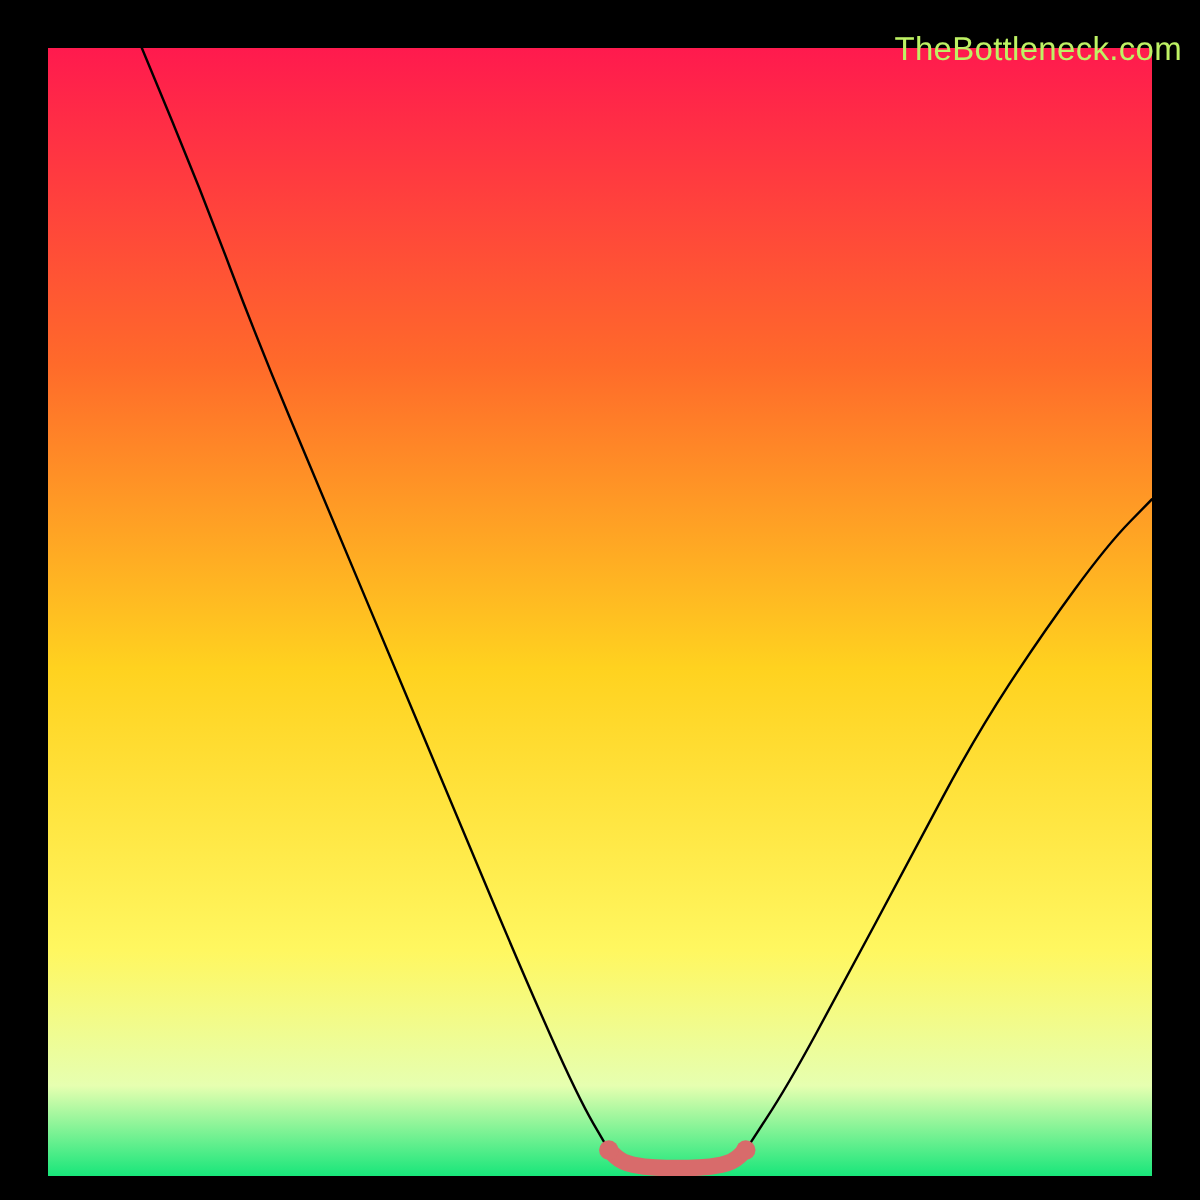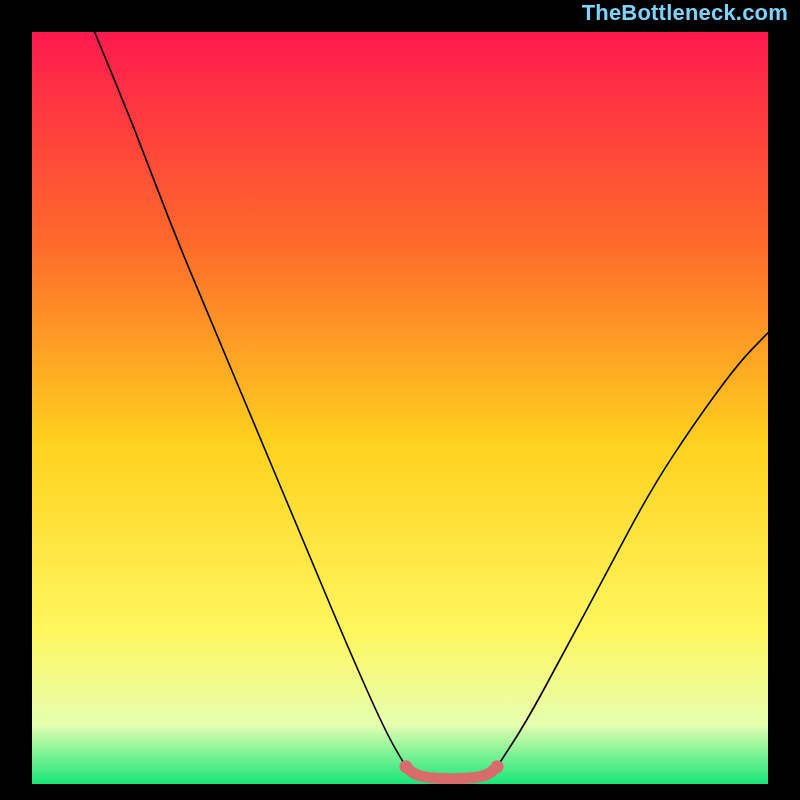--- a/index.html
+++ b/index.html
@@ -12,25 +12,25 @@
     font-family: Arial, Helvetica, sans-serif;
   }
   .frame {
     position: relative;
     width: 800px;
     height: 800px;
     box-sizing: border-box;
   }
   .attribution {
     position: absolute;
-    top: 0;
+    top: 20px;
     right: 12px;
     font-size: 22px;
-    font-weight: 700;
-    color: #7dd3fc;
+    font-weight: 400;
+    color: #bef264;
     letter-spacing: 0.2px;
     z-index: 10;
     user-select: none;
   }
   svg.chart {
     position: absolute;
     top: 0;
     left: 0;
     width: 800px;
     height: 800px;

